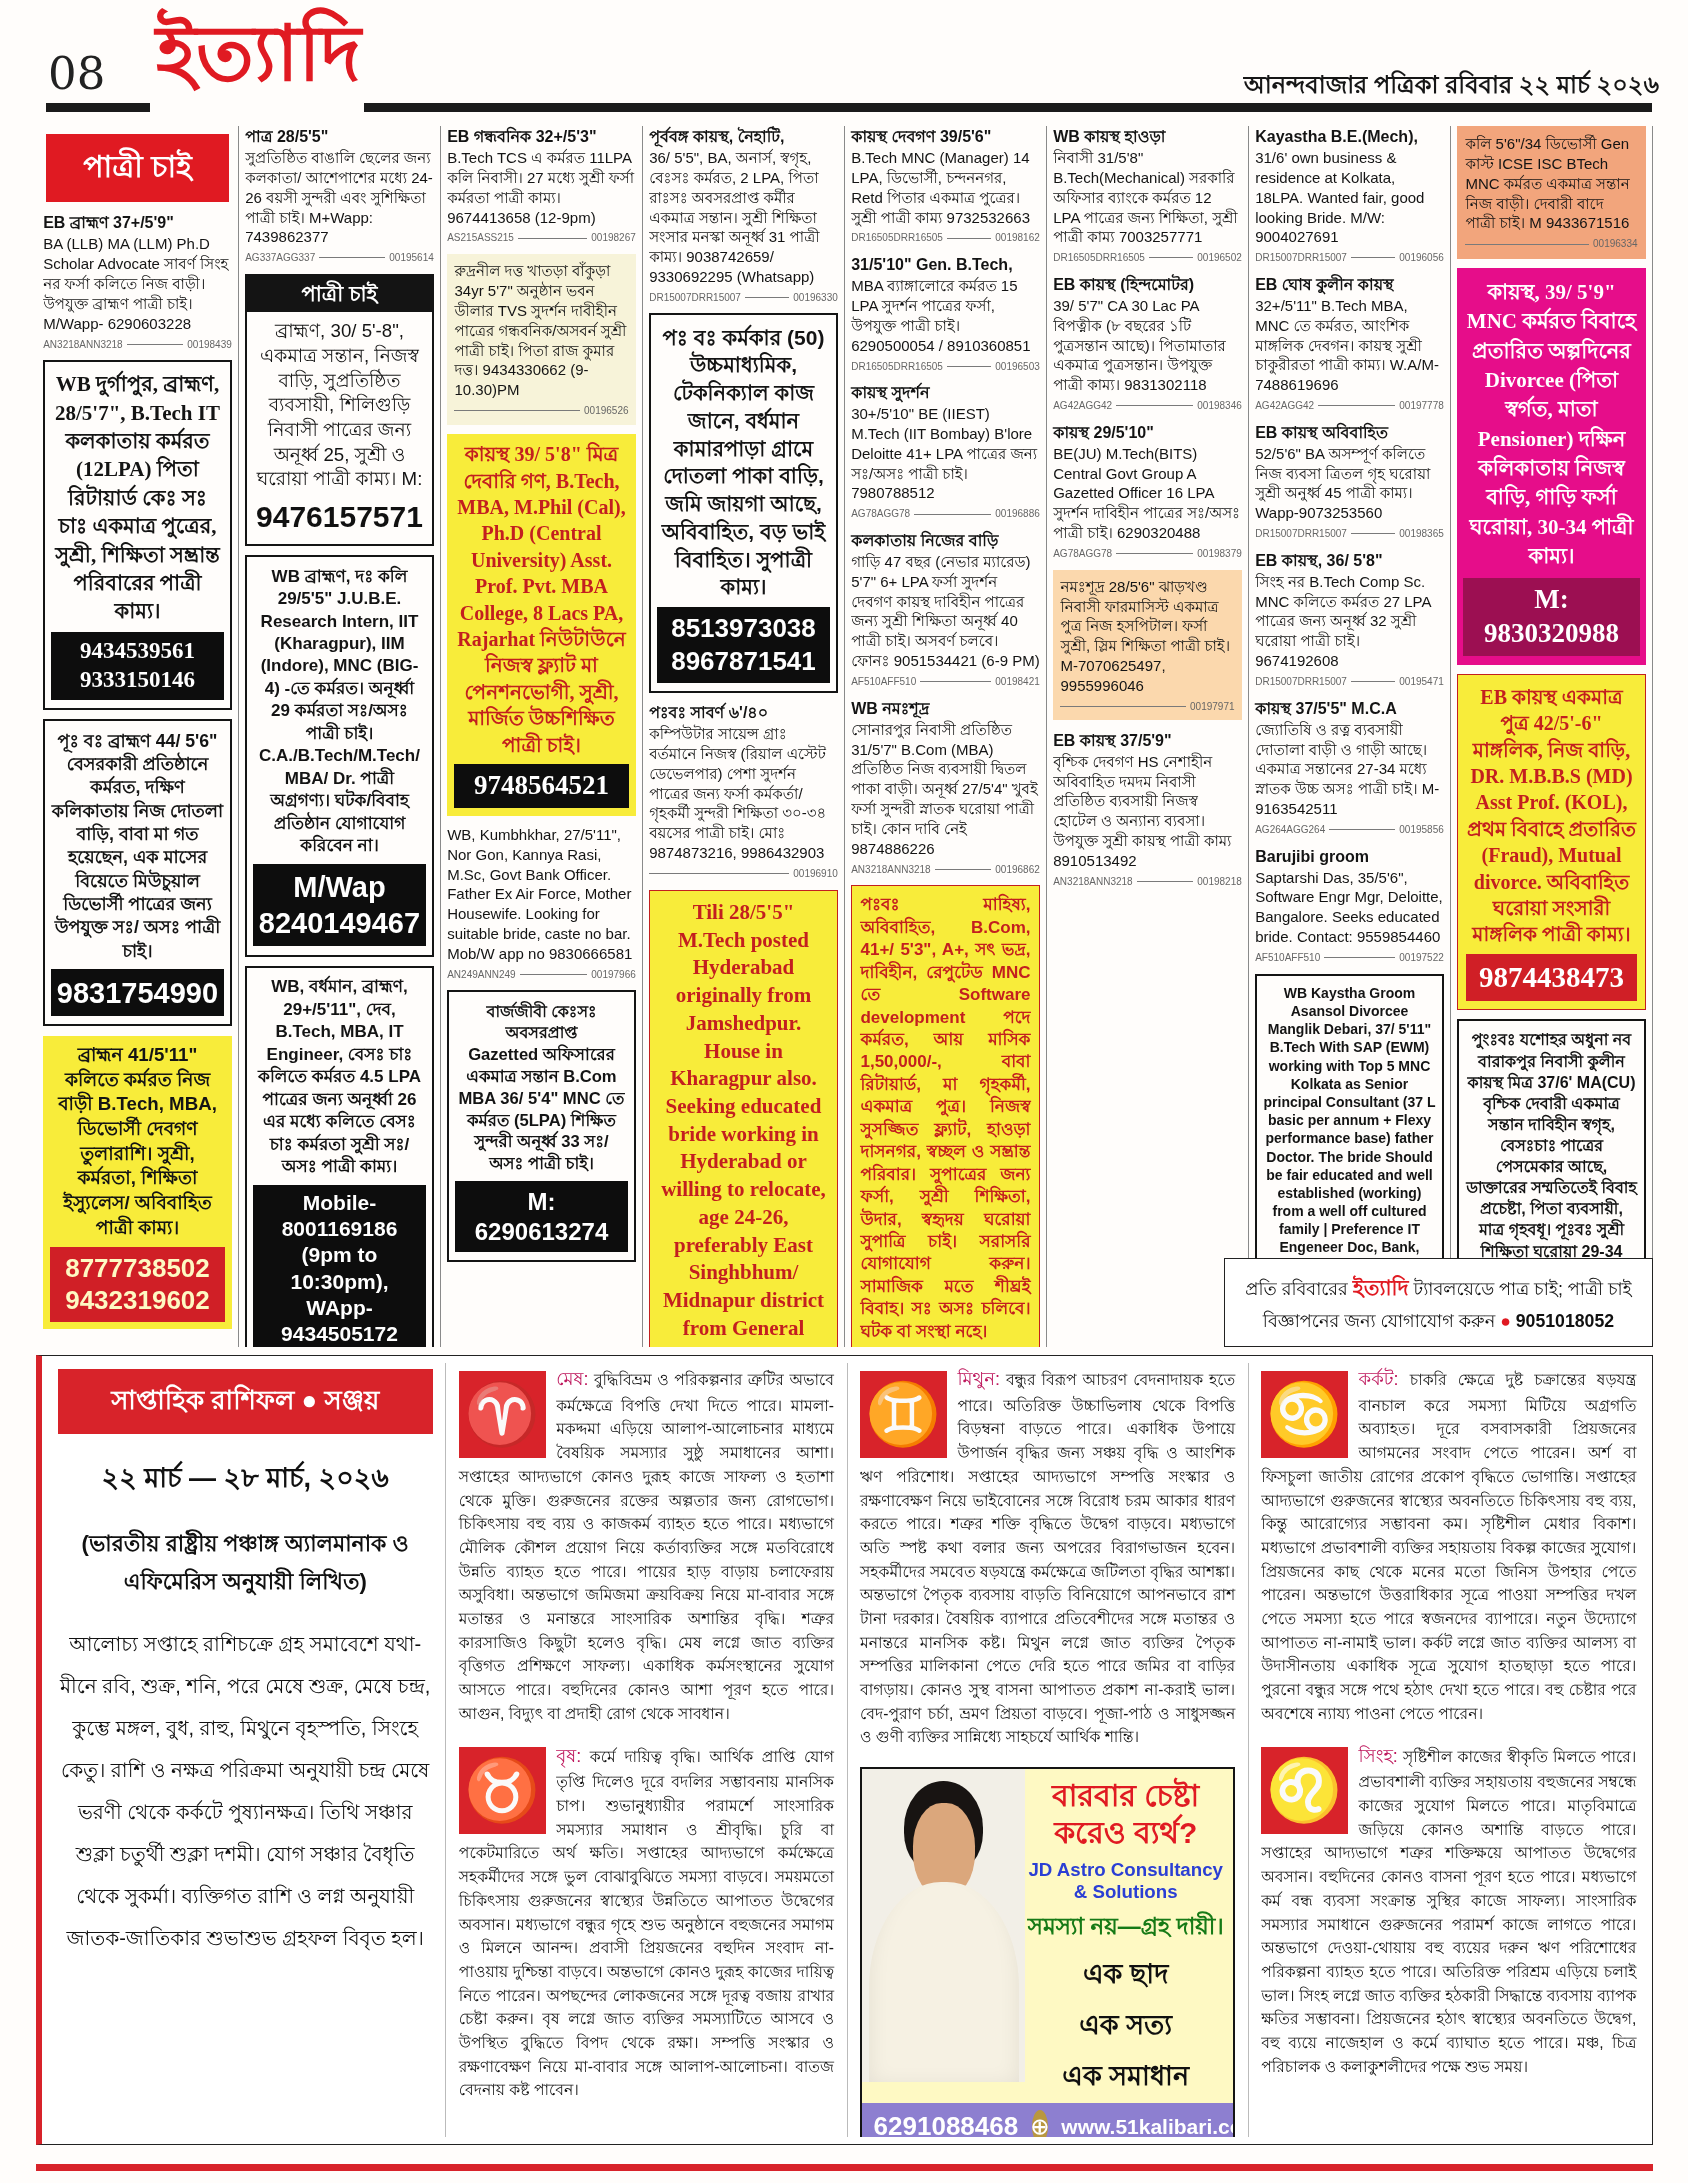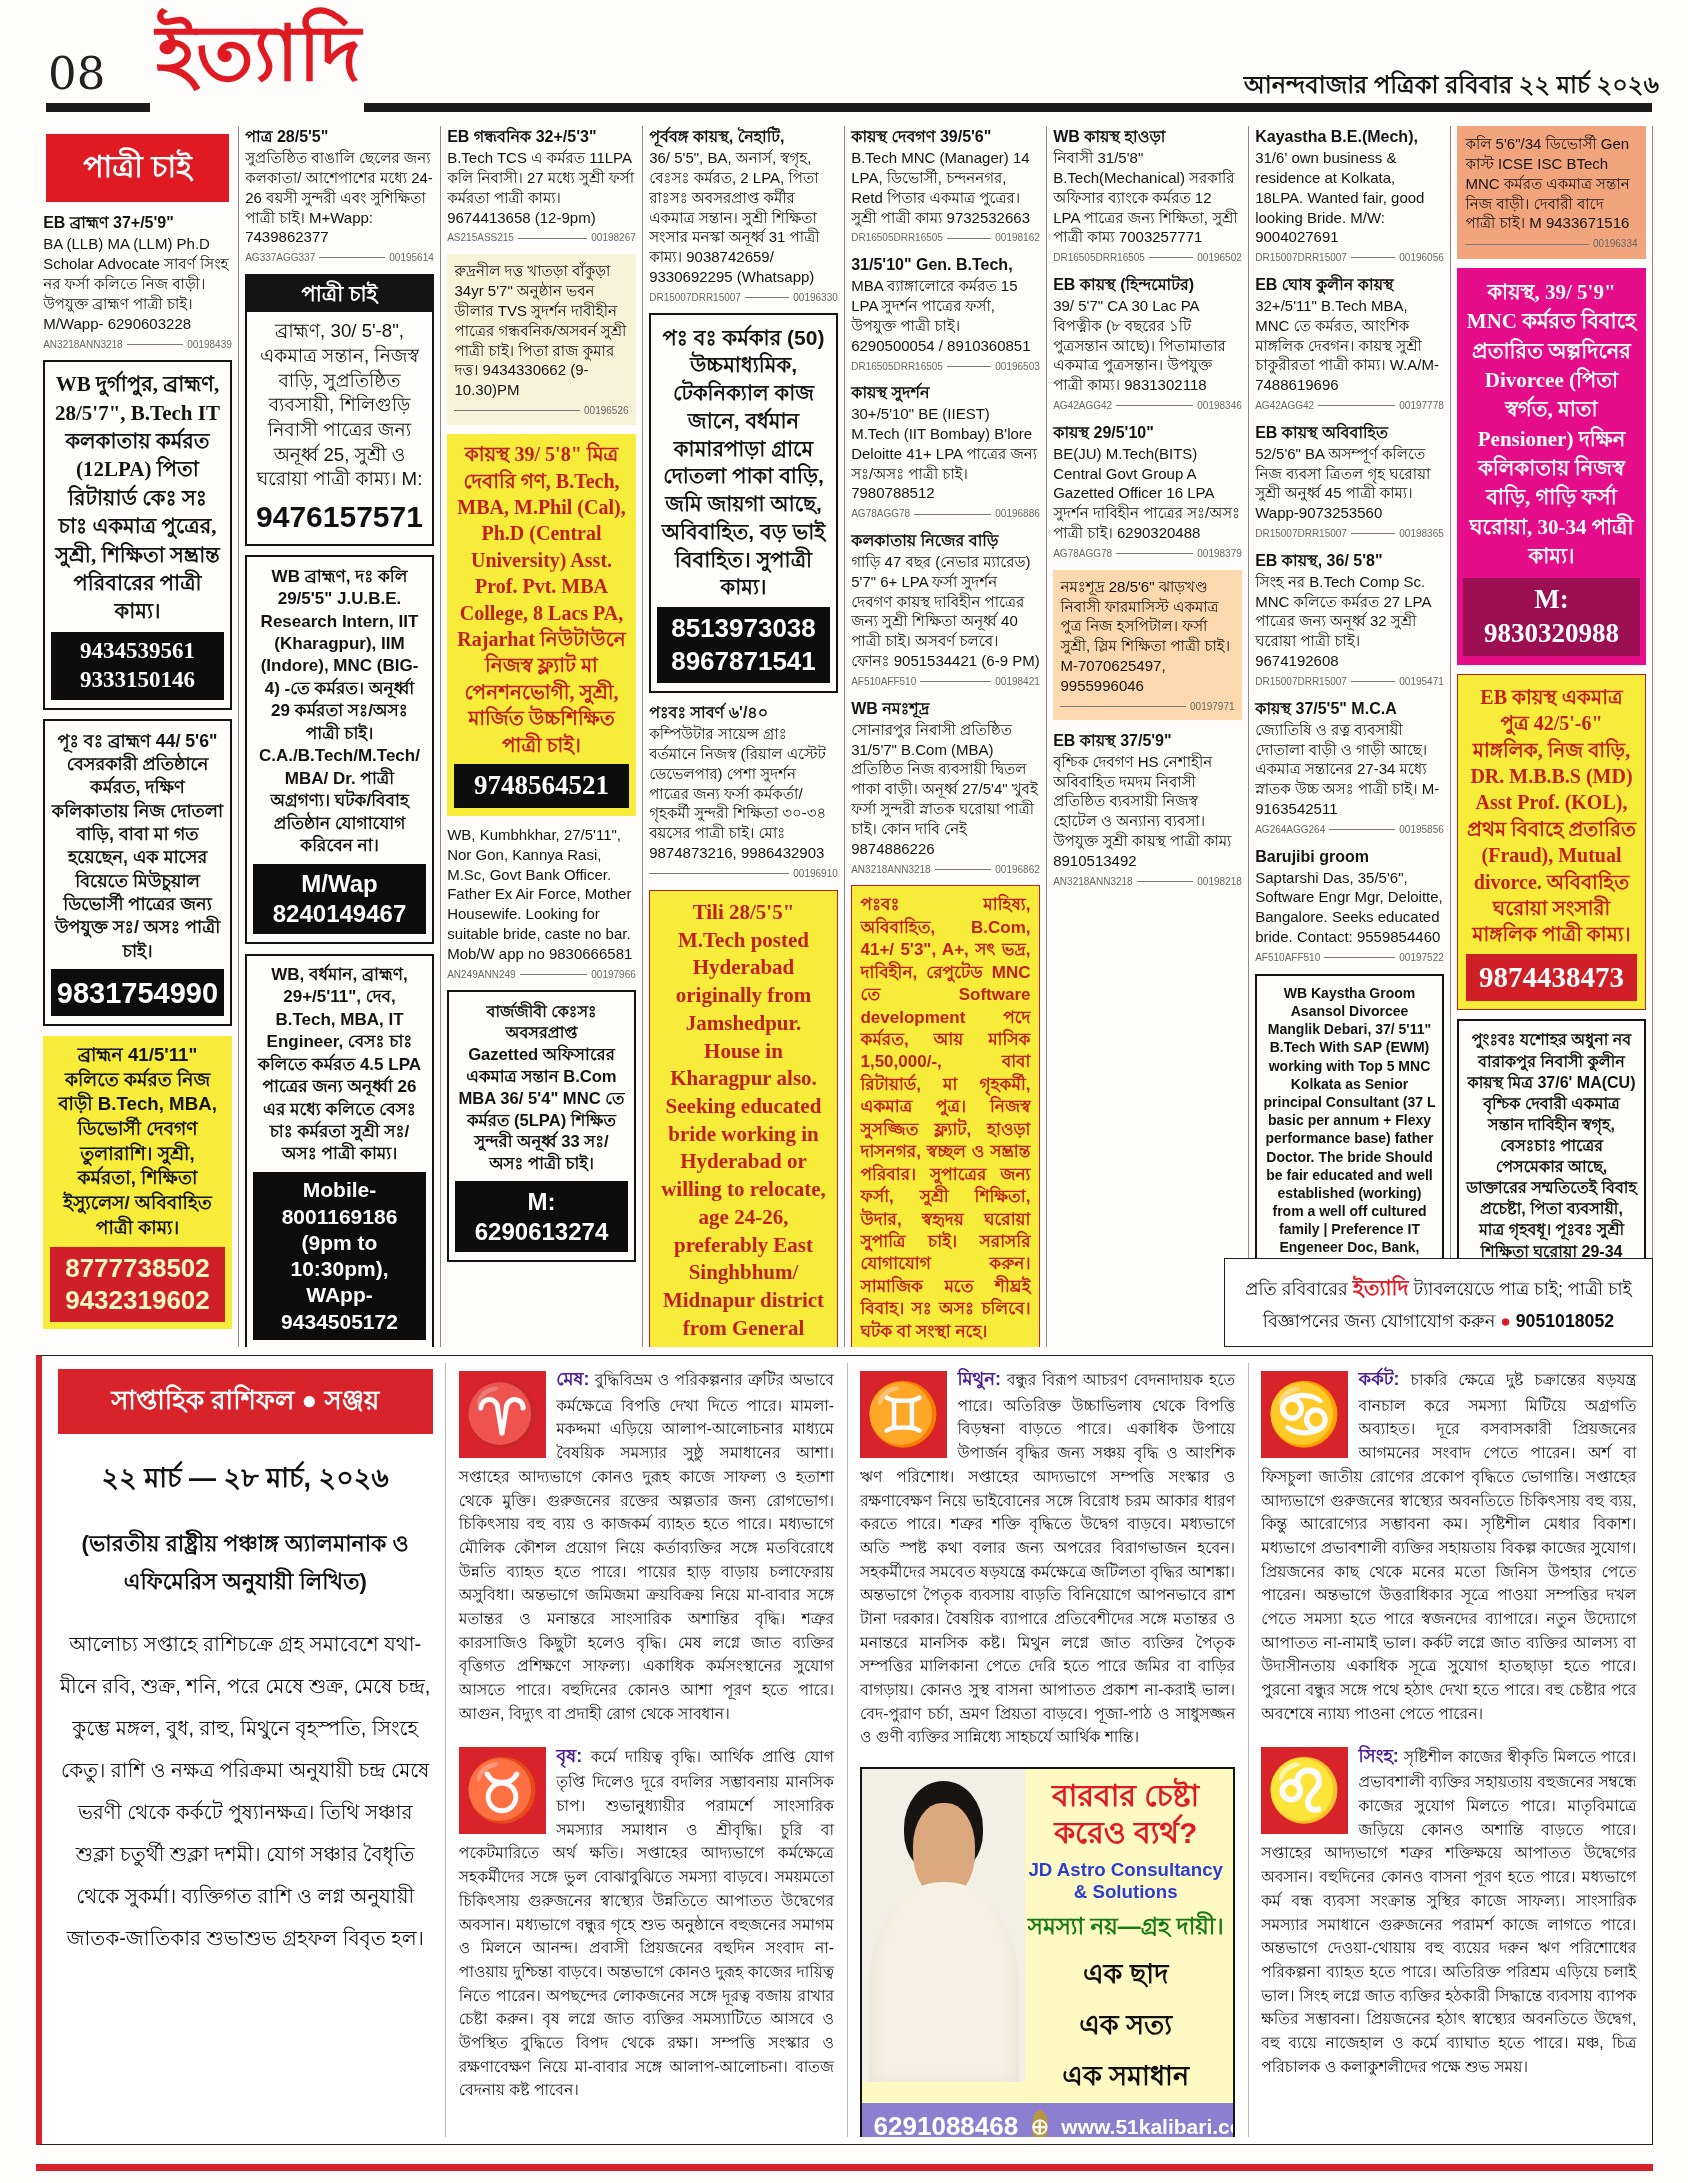--- a/index.html
+++ b/index.html
@@ -39,21 +39,21 @@
   
   .horo{position:absolute;left:36px;top:1355px;width:1617px;height:790px;border:1.6px solid #222;border-left:6.2px solid #d8232a;display:flex;box-sizing:border-box;padding:7.3px 3.1px;background:#fff;}
   .hcol{flex:1 1 0;padding:3.1px 12.5px;overflow:hidden;}
   .hcol + .hcol{border-left:0.5px solid #bbb;}
   .horo-title{background:#d8232a;color:#fff;font-size:26px;font-weight:bold;text-align:center;padding:10.4px 3.1px;margin:3.1px 0 23px;}
   .horo-date{text-align:center;font-size:27px;font-weight:bold;margin:17.7px 0;}
   .horo-note{text-align:center;font-size:22px;font-weight:bold;line-height:1.7;margin:23px 0;}
   .horo-intro{font-size:20px;line-height:2.1;text-align:center;}
   .sign{font-size:15.6px;line-height:1.52;text-align:justify;margin-bottom:17.7px;}
   .sign .icon{float:left;width:87px;height:87px;background:#d8232a;color:#fff;font-size:61px;display:flex;align-items:center;justify-content:center;margin:4.2px 10.4px 4.2px 0;}
-  .sign .sname{color:#4c1d95;font-weight:bold;font-size:18px;}
+  .sign .sname{color:#be185d;font-weight:normal;font-size:18px;}
   
   .jd{position:relative;border:2.1px solid #141414;margin-top:13.5px;height:382px;overflow:hidden;background:#fef9c3;}
   .jd-photo{position:absolute;left:0;top:0;width:44%;height:82%;background:#f2efe7;overflow:hidden;}
   .jd-hair{position:absolute;left:26%;top:4%;width:48%;height:30%;background:#181412;border-radius:50% 50% 45% 45%;}
   .jd-face{position:absolute;left:31%;top:11%;width:38%;height:30%;background:#dba77c;border-radius:46%;}
   .jd-bodyshape{position:absolute;left:4%;top:36%;width:92%;height:70%;background:#f6f1e3;border-radius:48% 48% 0 0;box-shadow:inset 0 -15.6px 21px rgba(0,0,0,.08);}
   .jd-right{position:absolute;right:7.3px;top:9.4px;width:54%;text-align:center;}
   .jd-head{color:#e01a22;font-size:30px;font-weight:bold;line-height:1.22;}
   .jd-brand{color:#2b3fd4;font-size:18.7px;font-weight:bold;margin-top:7.3px;}
   .jd-tag{color:#167a16;font-size:23px;font-weight:bold;margin-top:5.2px;}
@@ -113,21 +113,21 @@
             <span>00195614</span>
           </div>
       </div>
       <div class="ad boxed" style="font-size:18.7px;">
         <div class="adbar">পাত্রী চাই</div>
         <span>ব্রাহ্মণ, 30/ 5'-8", একমাত্র সন্তান, নিজস্ব বাড়ি, সুপ্রতিষ্ঠিত ব্যবসায়ী, শিলিগুড়ি নিবাসী পাত্রের জন্য অনূর্ধ্ব 25, সুশ্রী ও ঘরোয়া পাত্রী কাম্য। M:</span>
         <div class="phone-band" style="background:none;color:#111;font-size:30px;padding:0;">9476157571</div>
       </div>
       <div class="ad boxed bold" style="font-size:17px;">
         <span>WB ব্রাহ্মণ, দঃ কলি 29/5'5" J.U.B.E. Research Intern, IIT (Kharagpur), IIM (Indore), MNC (BIG-4) -তে কর্মরত। অনূর্ধ্বা 29 কর্মরতা সঃ/অসঃ পাত্রী চাই। C.A./B.Tech/M.Tech/ MBA/ Dr. পাত্রী অগ্রগণ্য। ঘটক/বিবাহ প্রতিষ্ঠান যোগাযোগ করিবেন না।</span>
-        <div class="phone-band" style="font-size:24px;">M/Wap
+        <div class="phone-band" style="font-size:29px;">M/Wap
 8240149467</div>
       </div>
       <div class="ad boxed bold" style="font-size:17px;">
         <span>WB, বর্ধমান, ব্রাহ্মণ, 29+/5'11", দেব, B.Tech, MBA, IT Engineer, বেসঃ চাঃ কলিতে কর্মরত 4.5 LPA পাত্রের জন্য অনূর্ধ্বা 26 এর মধ্যে কলিতে বেসঃ চাঃ কর্মরতা সুশ্রী সঃ/ অসঃ পাত্রী কাম্য।</span>
         <div class="phone-band" style="font-size:21px;">Mobile-
 8001169186
 (9pm to 10:30pm),
 WApp- 9434505172</div>
       </div>
 

